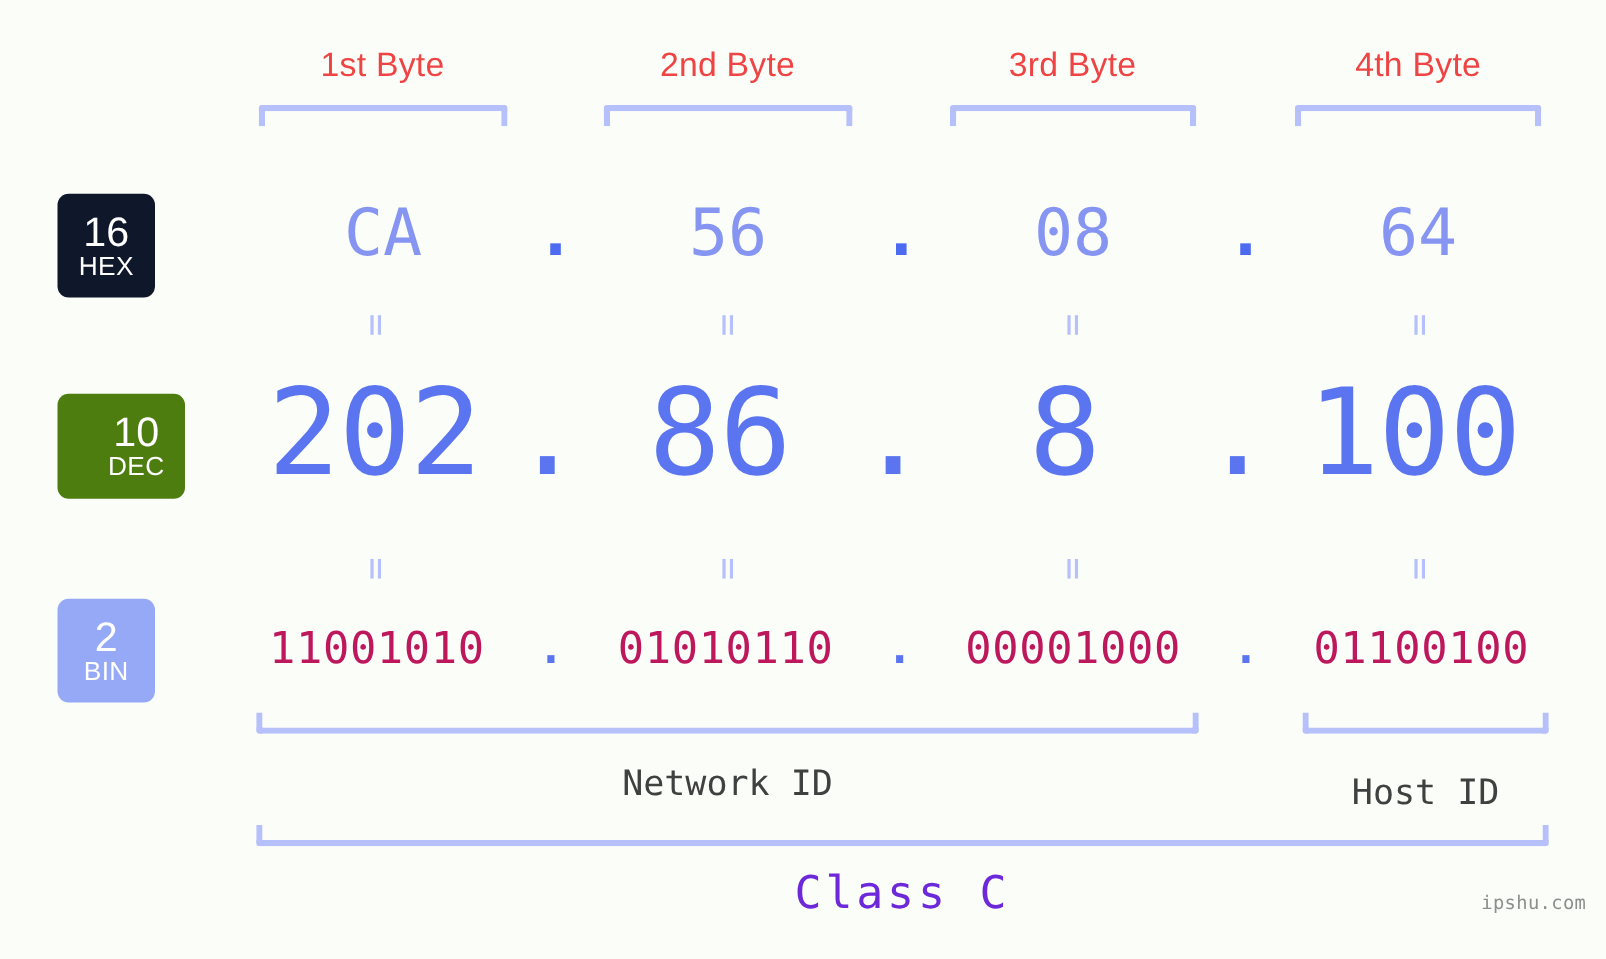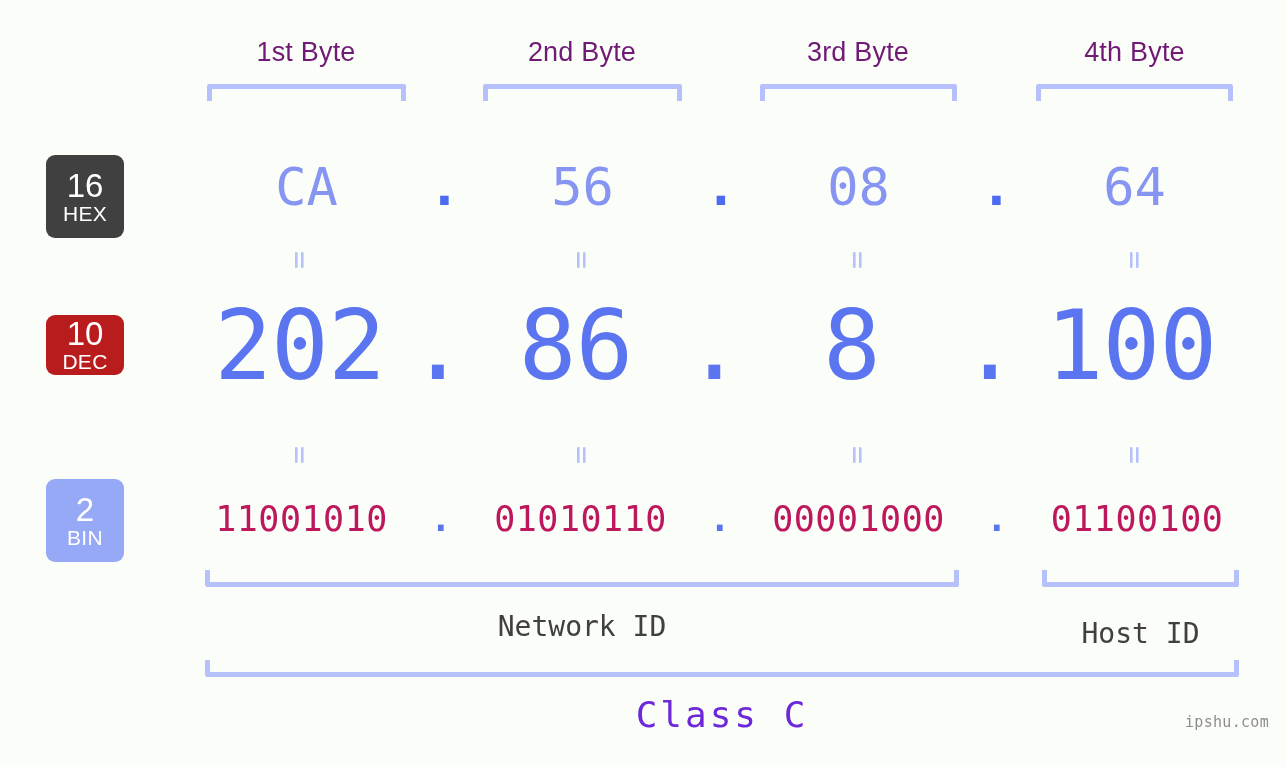--- a/index.html
+++ b/index.html
@@ -24,21 +24,21 @@
   
   .byte-label {
     position: absolute;
     top: 33px;
     height: 38px;
     line-height: 38px;
     text-align: center;
     font-family: "Liberation Sans", sans-serif;
     font-size: 27px;
     font-weight: 400;
-    color: #701a75;
+    color: #ef4444;
     letter-spacing: 0.2px;
     white-space: nowrap;
   }
 
   
   .bracket-top {
     position: absolute;
     border-top: 5px solid #b6c0fb;
     border-left: 5px solid #b6c0fb;
     border-right: 5px solid #b6c0fb;
@@ -77,22 +77,22 @@
     line-height: 33px;
     font-weight: 400;
     margin-bottom: 1px;
   }
   .base-badge .name {
     font-size: 21px;
     line-height: 22px;
     font-weight: 400;
     letter-spacing: 0.3px;
   }
-  #badge-hex { top: 155px;  height: 83px; background: #404040; }
-  #badge-dec { top: 315px;  height: 60px; background: #b91c1c; }
+  #badge-hex { top: 155px;  height: 83px; background: #0f172a; }
+  #badge-dec { top: 315px;  height: 84px; background: #4d7c0f; padding-left: 24px; }
   #badge-bin { top: 479px;  height: 83px; background: #96a9f7; }
 
   
   .val {
     position: absolute;
     text-align: center;
     white-space: nowrap;
     font-family: "DejaVu Sans Mono", monospace;
   }
 

